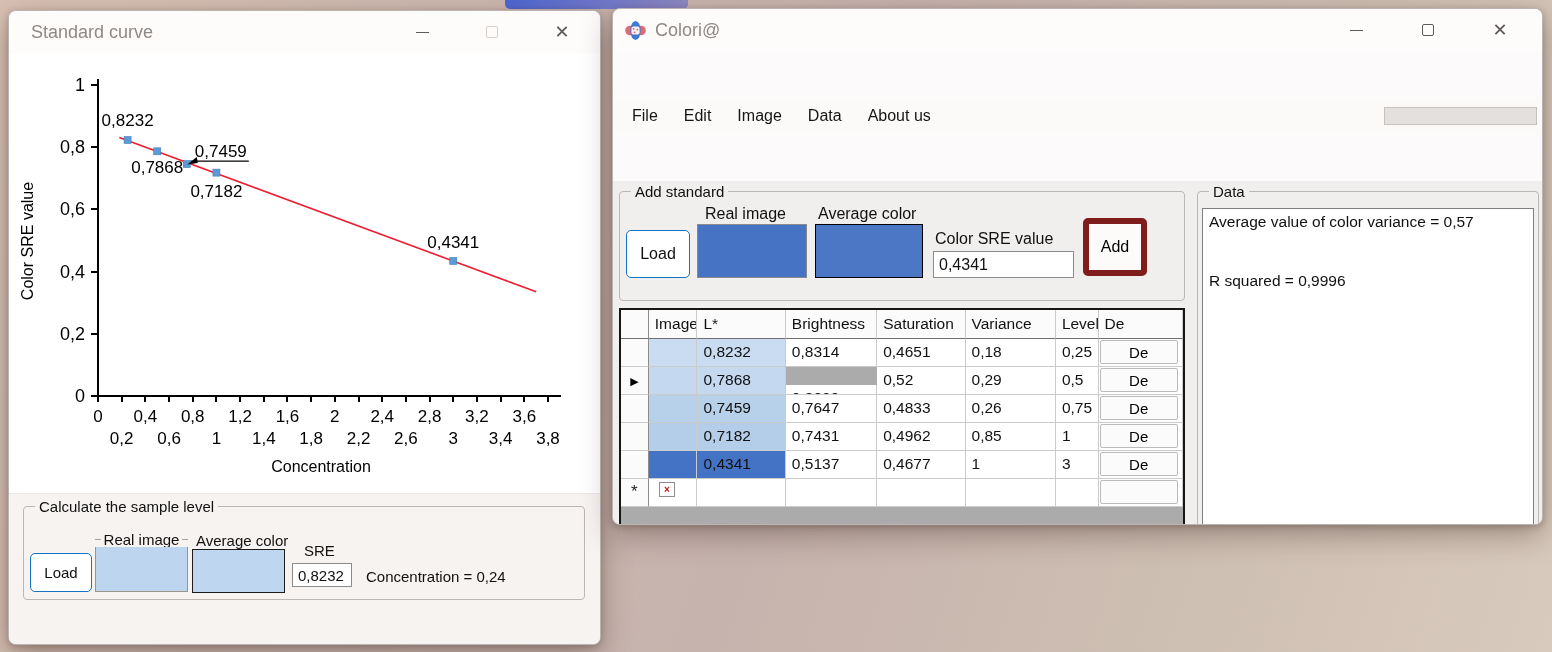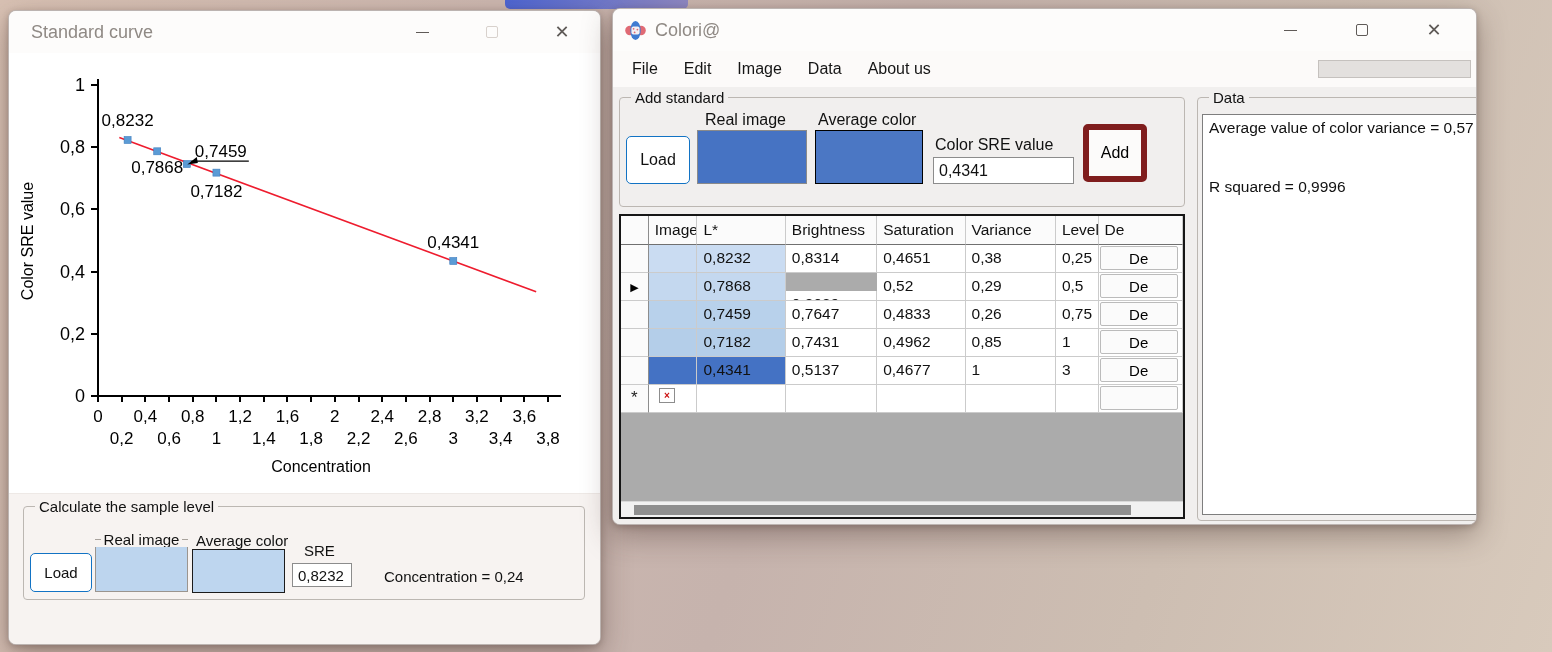--- a/index.html
+++ b/index.html
@@ -46,24 +46,24 @@
   .mini-gb .lbl { position:relative; display:block; margin:0 auto; width:max-content; background:#f7f3f1;
                   padding:0 3px; font-size:15px; }
   .swatch { position:absolute; }
   #calc-real-swatch { left:71px; top:40px; width:93px; height:45px; background:#bdd5ee; border:1px solid #9b958f; border-top:none;}
   #calc-avg-label { position:absolute; left:172px; top:25px; font-size:15px; }
   #calc-avg-swatch { left:168px; top:42px; width:93px; height:44px; background:#bed6ef; border:1px solid #1c1c1c; }
   #calc-sre-label { position:absolute; left:280px; top:35px; font-size:15px; }
   .tbox { position:absolute; border:1px solid #8c8c8c; background:#fff; font-size:15px;
           font-family:inherit; padding:2px 5px; color:#111; }
   #calc-sre-input { left:268px; top:56px; width:60px; height:24px; }
-  #calc-result { position:absolute; left:360px; top:61px; font-size:15px; }
+  #calc-result { position:absolute; left:342px; top:61px; font-size:15px; }
 
   
-  #right-win { left:612px; top:8px; width:865px; height:517px; }
+  #right-win { left:612px; top:8px; width:931px; height:517px;gap:47px; }
   #right-win .titlebar { padding-left:12px; gap:9px; }
   #right-win .win-controls { gap:52px; padding-right:32px; }
   .menubar-right { height:36px; background:#fcfaf9; display:flex; align-items:center; padding-left:6px; position:relative; }
   .menubar-right .menu-item { font-size:16px; padding:6px 13px; }
   .progressbar { position:absolute; right:5px; top:9px; width:153px; height:18px;
                  background:#e3e0de; border:1px solid #c5c1be; }
   .content { flex:1; background:#f1efee; position:relative; }
   #add-box { left:6px; top:10px; width:566px; height:110px; }
   #add-load { left:6px; top:38px; width:64px; height:48px; font-size:16px; }
   .plain-lbl { position:absolute; font-size:16px; }
@@ -267,21 +267,21 @@
           <div class="gc" style="width: 91px;">Variance</div>
           <div class="gc" style="width: 43px;">Level</div>
           <div class="gc" style="width: 85px;">De</div>
         </div>
         <div class="g-row">
           <div class="gc rowhdr" style="width: 28px;"></div>
           <div class="gc" style="width: 49px; background: rgb(202, 220, 242);"></div>
           <div class="gc" style="width: 89px; background: rgb(202, 220, 242);">0,8232</div>
           <div class="gc" style="width: 92px;">0,8314</div>
           <div class="gc" style="width: 89px;">0,4651</div>
-          <div class="gc" style="width: 91px;">0,38</div>
+          <div class="gc" style="width: 91px;">0,18</div>
           <div class="gc" style="width: 43px;">0,25</div>
           <div class="gc del-cell" style="width: 85px;"><button class="del-btn">De</button></div>
         </div>
         <div class="g-row">
           <div class="gc rowhdr" style="width: 28px;"><span class="sel-arrow">▶</span></div>
           <div class="gc" style="width: 49px; background: rgb(196, 216, 239);"></div>
           <div class="gc" style="width: 89px; background: rgb(196, 216, 239);">0,7868</div>
           <div class="gc" style="width: 92px; margin-top: 18px;">0,8039</div>
           <div class="gc" style="width: 89px;">0,52</div>
           <div class="gc" style="width: 91px;">0,29</div>

